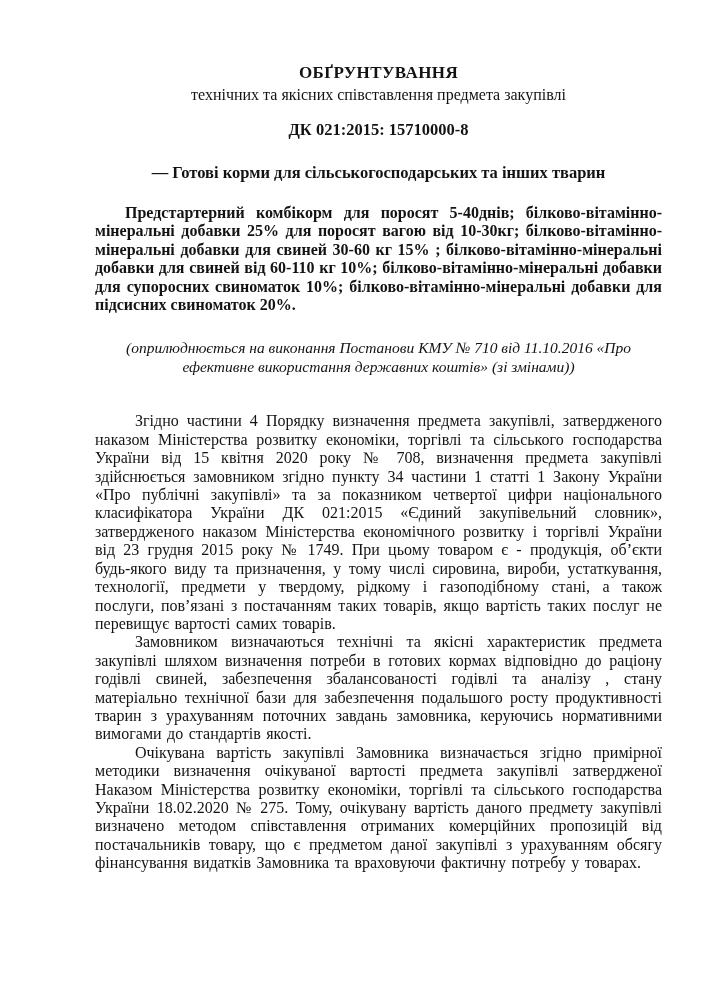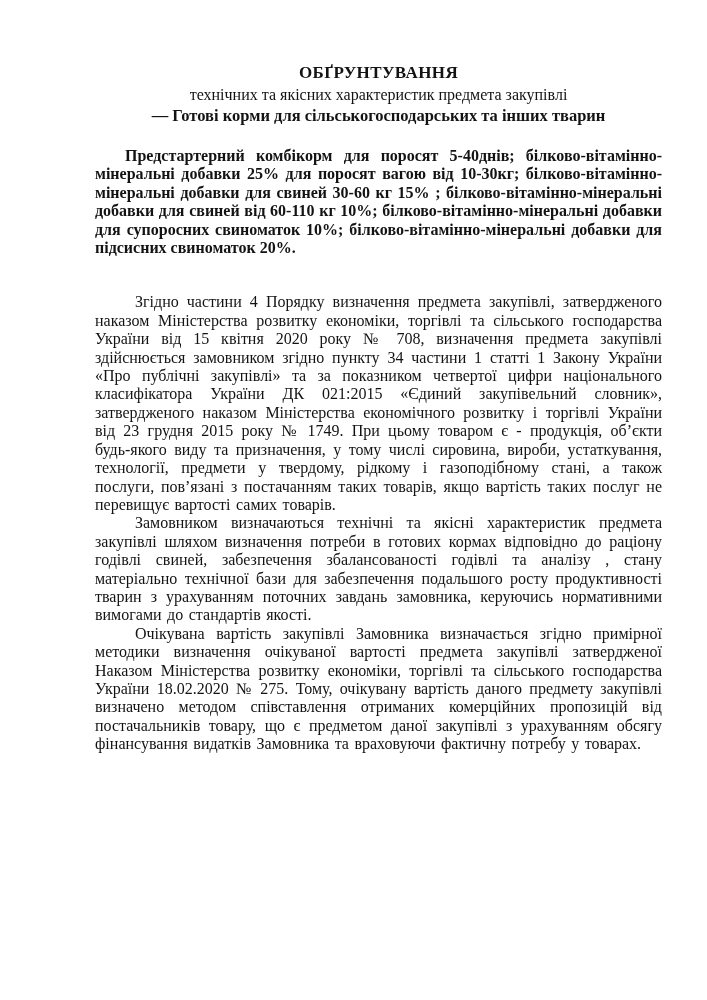--- a/index.html
+++ b/index.html
@@ -38,20 +38,21 @@
     text-align: center;
     font-weight: bold;
     font-size: 16.5px;
     line-height: 19px;
   }
   .doc-item {
     text-align: center;
     font-weight: bold;
     font-size: 16.5px;
     line-height: 19px;
+    margin-top: 24px;
   }
   .para {
     font-size: 16px;
     line-height: 18.4px;
     text-align: justify;
   }
   .desc-para {
     margin-top: 22px;
     text-indent: 30px;
     font-weight: bold;
@@ -71,26 +72,28 @@
   .body-para.first {
     margin-top: 36px;
   }
 </style>
 </head>
 <body>
 
 <div class="page">
   <div class="doc-title">ОБҐРУНТУВАННЯ</div>
 
-  <div class="doc-subtitle">технічних та якісних характеристик предмета закупівлі</div>
+  <div class="doc-subtitle">технічних та якісних співставлення предмета закупівлі</div>
 
+  <div class="doc-code">ДК 021:2015: 15710000-8</div>
 
   <div class="doc-item">— Готові корми для сільськогосподарських та інших тварин</div>
 
   <div class="para desc-para">Предстартерний комбікорм для поросят 5-40днів; білково-вітамінно-мінеральні добавки 25% для поросят вагою від 10-30кг; білково-вітамінно-мінеральні добавки для свиней 30-60 кг 15% ; білково-вітамінно-мінеральні добавки для свиней від 60-110 кг 10%; білково-вітамінно-мінеральні добавки для супоросних свиноматок 10%; білково-вітамінно-мінеральні добавки для підсисних свиноматок 20%.</div>
 
+  <div class="note-para">(оприлюднюється на виконання Постанови КМУ № 710 від 11.10.2016 «Про ефективне використання державних коштів» (зі змінами))</div>
 
   <div class="para body-para first">Згідно частини 4 Порядку визначення предмета закупівлі, затвердженого наказом Міністерства розвитку економіки, торгівлі та сільського господарства України від 15 квітня 2020 року № 708, визначення предмета закупівлі здійснюється замовником згідно пункту 34 частини 1 статті 1 Закону України «Про публічні закупівлі» та за показником четвертої цифри національного класифікатора України ДК 021:2015 «Єдиний закупівельний словник», затвердженого наказом Міністерства економічного розвитку і торгівлі України від 23 грудня 2015 року № 1749. При цьому товаром є - продукція, об’єкти будь-якого виду та призначення, у тому числі сировина, вироби, устаткування, технології, предмети у твердому, рідкому і газоподібному стані, а також послуги, пов’язані з постачанням таких товарів, якщо вартість таких послуг не перевищує вартості самих товарів.</div>
 
   <div class="para body-para">Замовником визначаються технічні та якісні характеристик предмета закупівлі шляхом визначення потреби в готових кормах відповідно до раціону годівлі свиней, забезпечення збалансованості годівлі та аналізу , стану матеріально технічної бази для забезпечення подальшого росту продуктивності тварин з урахуванням поточних завдань замовника, керуючись нормативними вимогами до стандартів якості.</div>
 
   <div class="para body-para">Очікувана вартість закупівлі Замовника визначається згідно примірної методики визначення очікуваної вартості предмета закупівлі затвердженої Наказом Міністерства розвитку економіки, торгівлі та сільського господарства України 18.02.2020 № 275. Тому, очікувану вартість даного предмету закупівлі визначено методом співставлення отриманих комерційних пропозицій від постачальників товару, що є предметом даної закупівлі з урахуванням обсягу фінансування видатків Замовника та враховуючи фактичну потребу у товарах.</div>
 </div>
 
 </body></html>

